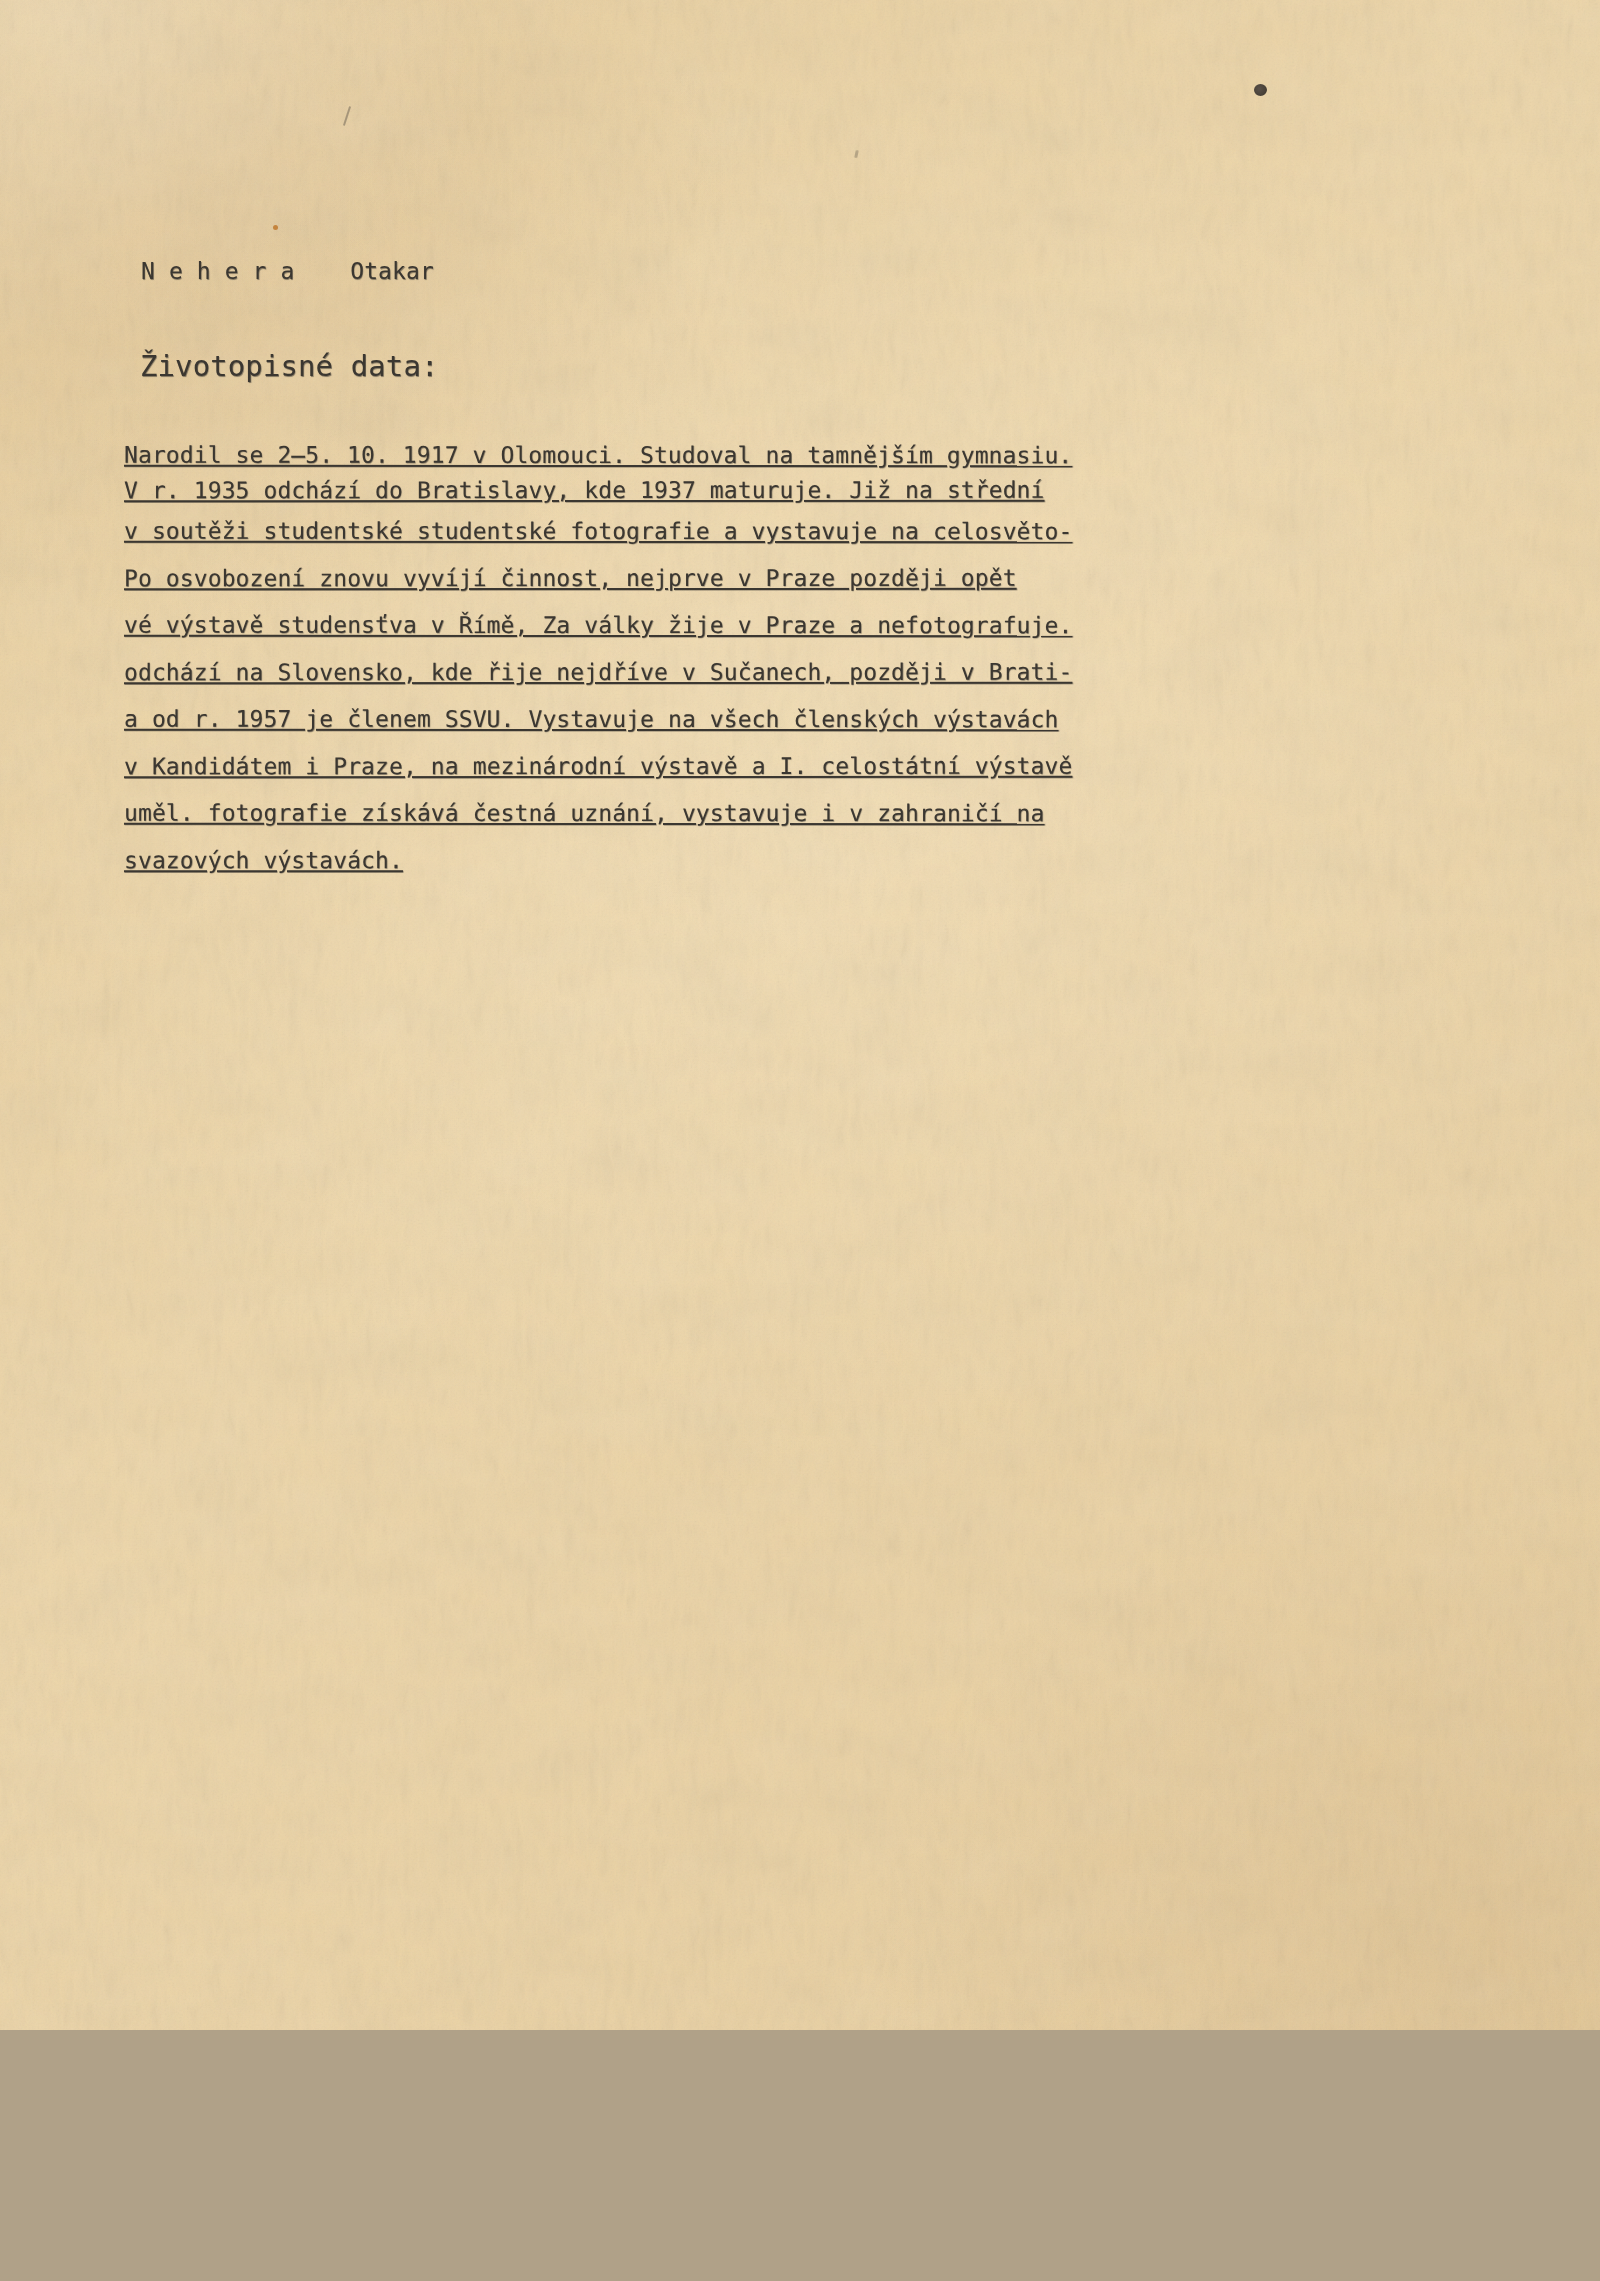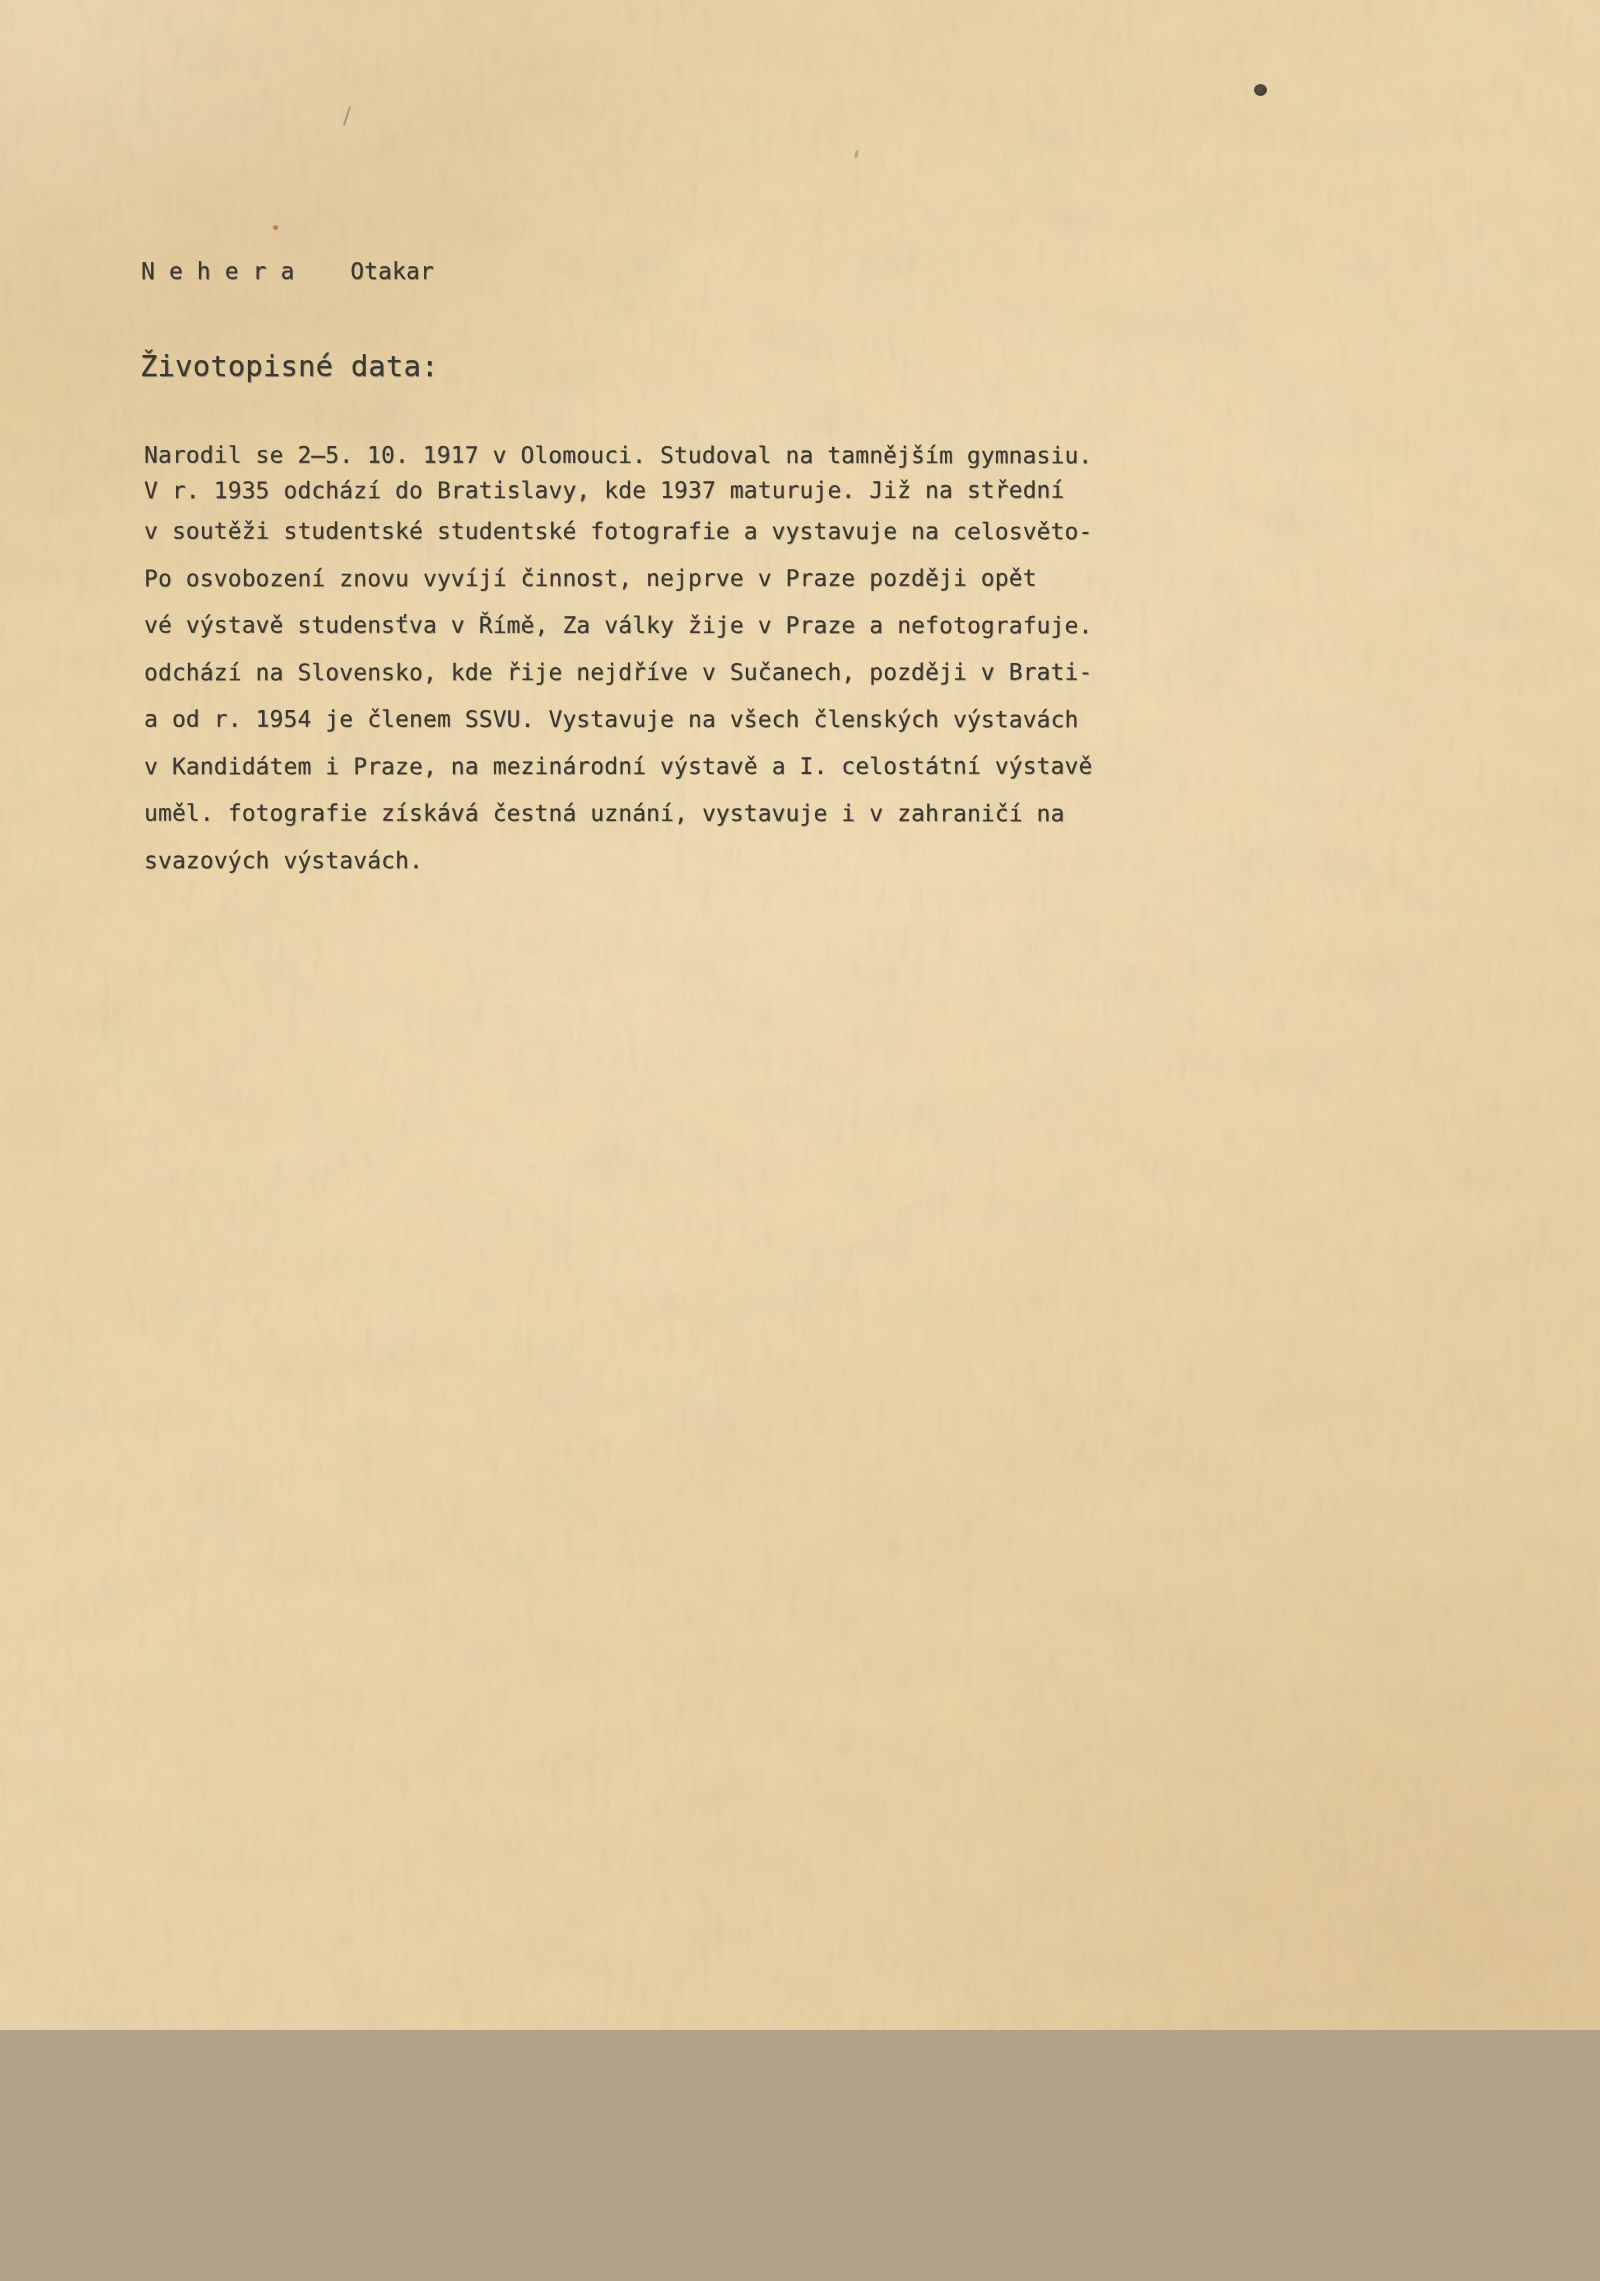--- a/index.html
+++ b/index.html
@@ -49,23 +49,24 @@
     left: 140px;
     top: 351px;
     font-size: 29px;
     line-height: 30px;
     letter-spacing: 0.1px;
     white-space: pre;
     text-shadow: 0.6px 0.6px 0.7px rgba(59,55,49,0.55);
   }
   .doc-body {
     position: absolute;
-    left: 144px;
+    left: 124px;
     top: 438px;
     width: 1100px;
+    text-decoration: underline;
   }
   .line {
     font-size: 23px;
     line-height: 47px;
     letter-spacing: 0.1px;
     white-space: pre;
     text-shadow: 0.6px 0.6px 0.7px rgba(59,55,49,0.5);
   }
   .line.tight { line-height: 35px; }
   .line.gap   { margin-top: 10px; }
@@ -155,21 +156,21 @@
 
     <div class="doc-heading">Životopisné data:</div>
 
     <div class="doc-body">
       <div class="line tight">Narodil se 2̶5. 10. 1917 v Olomouci. Studoval na tamnějším gymnasiu.</div>
       <div class="line tight">V r. 1935 odchází do Bratislavy, kde 1937 maturuje. Již na střední</div>
       <div class="line">v soutěži studentské studentské fotografie a vystavuje na celosvěto-</div>
       <div class="line">Po osvobození znovu vyvíjí činnost, nejprve v Praze později opět</div>
       <div class="line">vé výstavě studensťva v Římě, Za války žije v Praze a nefotografuje.</div>
       <div class="line">odchází na Slovensko, kde řije nejdříve v Sučanech, později v Brati-</div>
-      <div class="line">a od r. 1954 je členem SSVU. Vystavuje na všech členských výstavách</div>
+      <div class="line">a od r. 1957 je členem SSVU. Vystavuje na všech členských výstavách</div>
       <div class="line">v Kandidátem i Praze, na mezinárodní výstavě a I. celostátní výstavě</div>
       <div class="line">uměl. fotografie získává čestná uznání, vystavuje i v zahraničí na</div>
       <div class="line">svazových výstavách.</div>
     </div>
 
   </div>
 
   <div class="speck speck-big"></div>
   <div class="speck speck-small"></div>
   <div class="speck speck-orange"></div>

